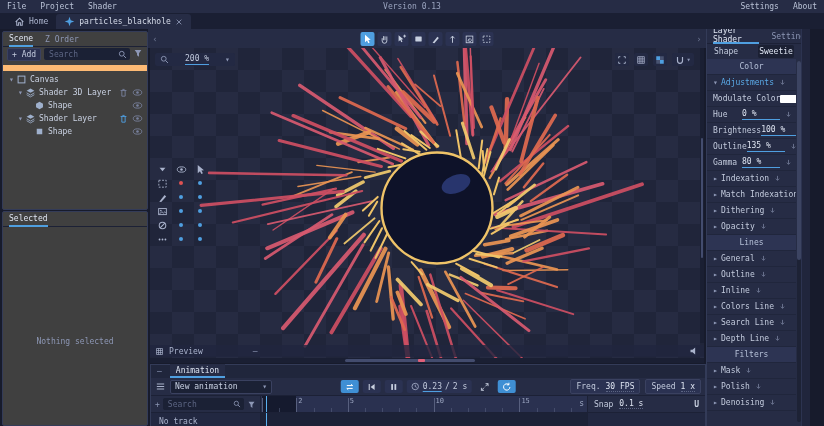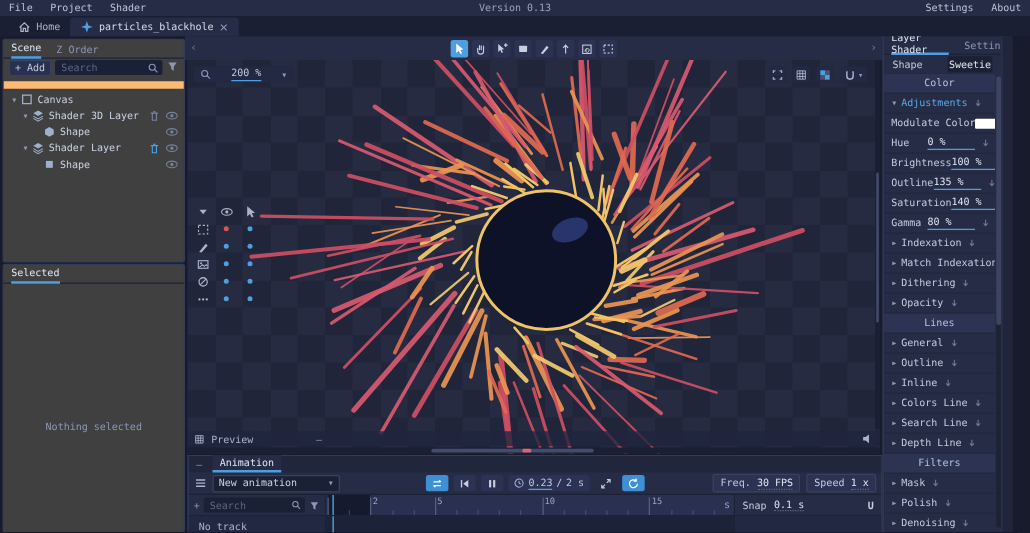--- a/index.html
+++ b/index.html
@@ -852,29 +852,20 @@
         <div class="irow">
           <span class="lab">Outline</span>
           <span class="val">135 %</span>
           <span class="i ki">
             <svg viewBox="0 0 12 12">
               <path d="M6 2.5 V8 M3.8 6.2 L6 8.6 L8.2 6.2" fill="none" stroke="currentColor" stroke-width="1.2"></path>
             </svg>
           </span>
         </div>
         <div class="irow">
-          <span class="lab">Saturation</span>
-          <span class="val">140 %</span>
-          <span class="i ki">
-            <svg viewBox="0 0 12 12">
-              <path d="M6 2.5 V8 M3.8 6.2 L6 8.6 L8.2 6.2" fill="none" stroke="currentColor" stroke-width="1.2"></path>
-            </svg>
-          </span>
-        </div>
-        <div class="irow">
           <span class="lab">Gamma</span>
           <span class="val">80 %</span>
           <span class="i ki">
             <svg viewBox="0 0 12 12">
               <path d="M6 2.5 V8 M3.8 6.2 L6 8.6 L8.2 6.2" fill="none" stroke="currentColor" stroke-width="1.2"></path>
             </svg>
           </span>
         </div>
         <div class="irow">
           <span class="cr">▸</span>

